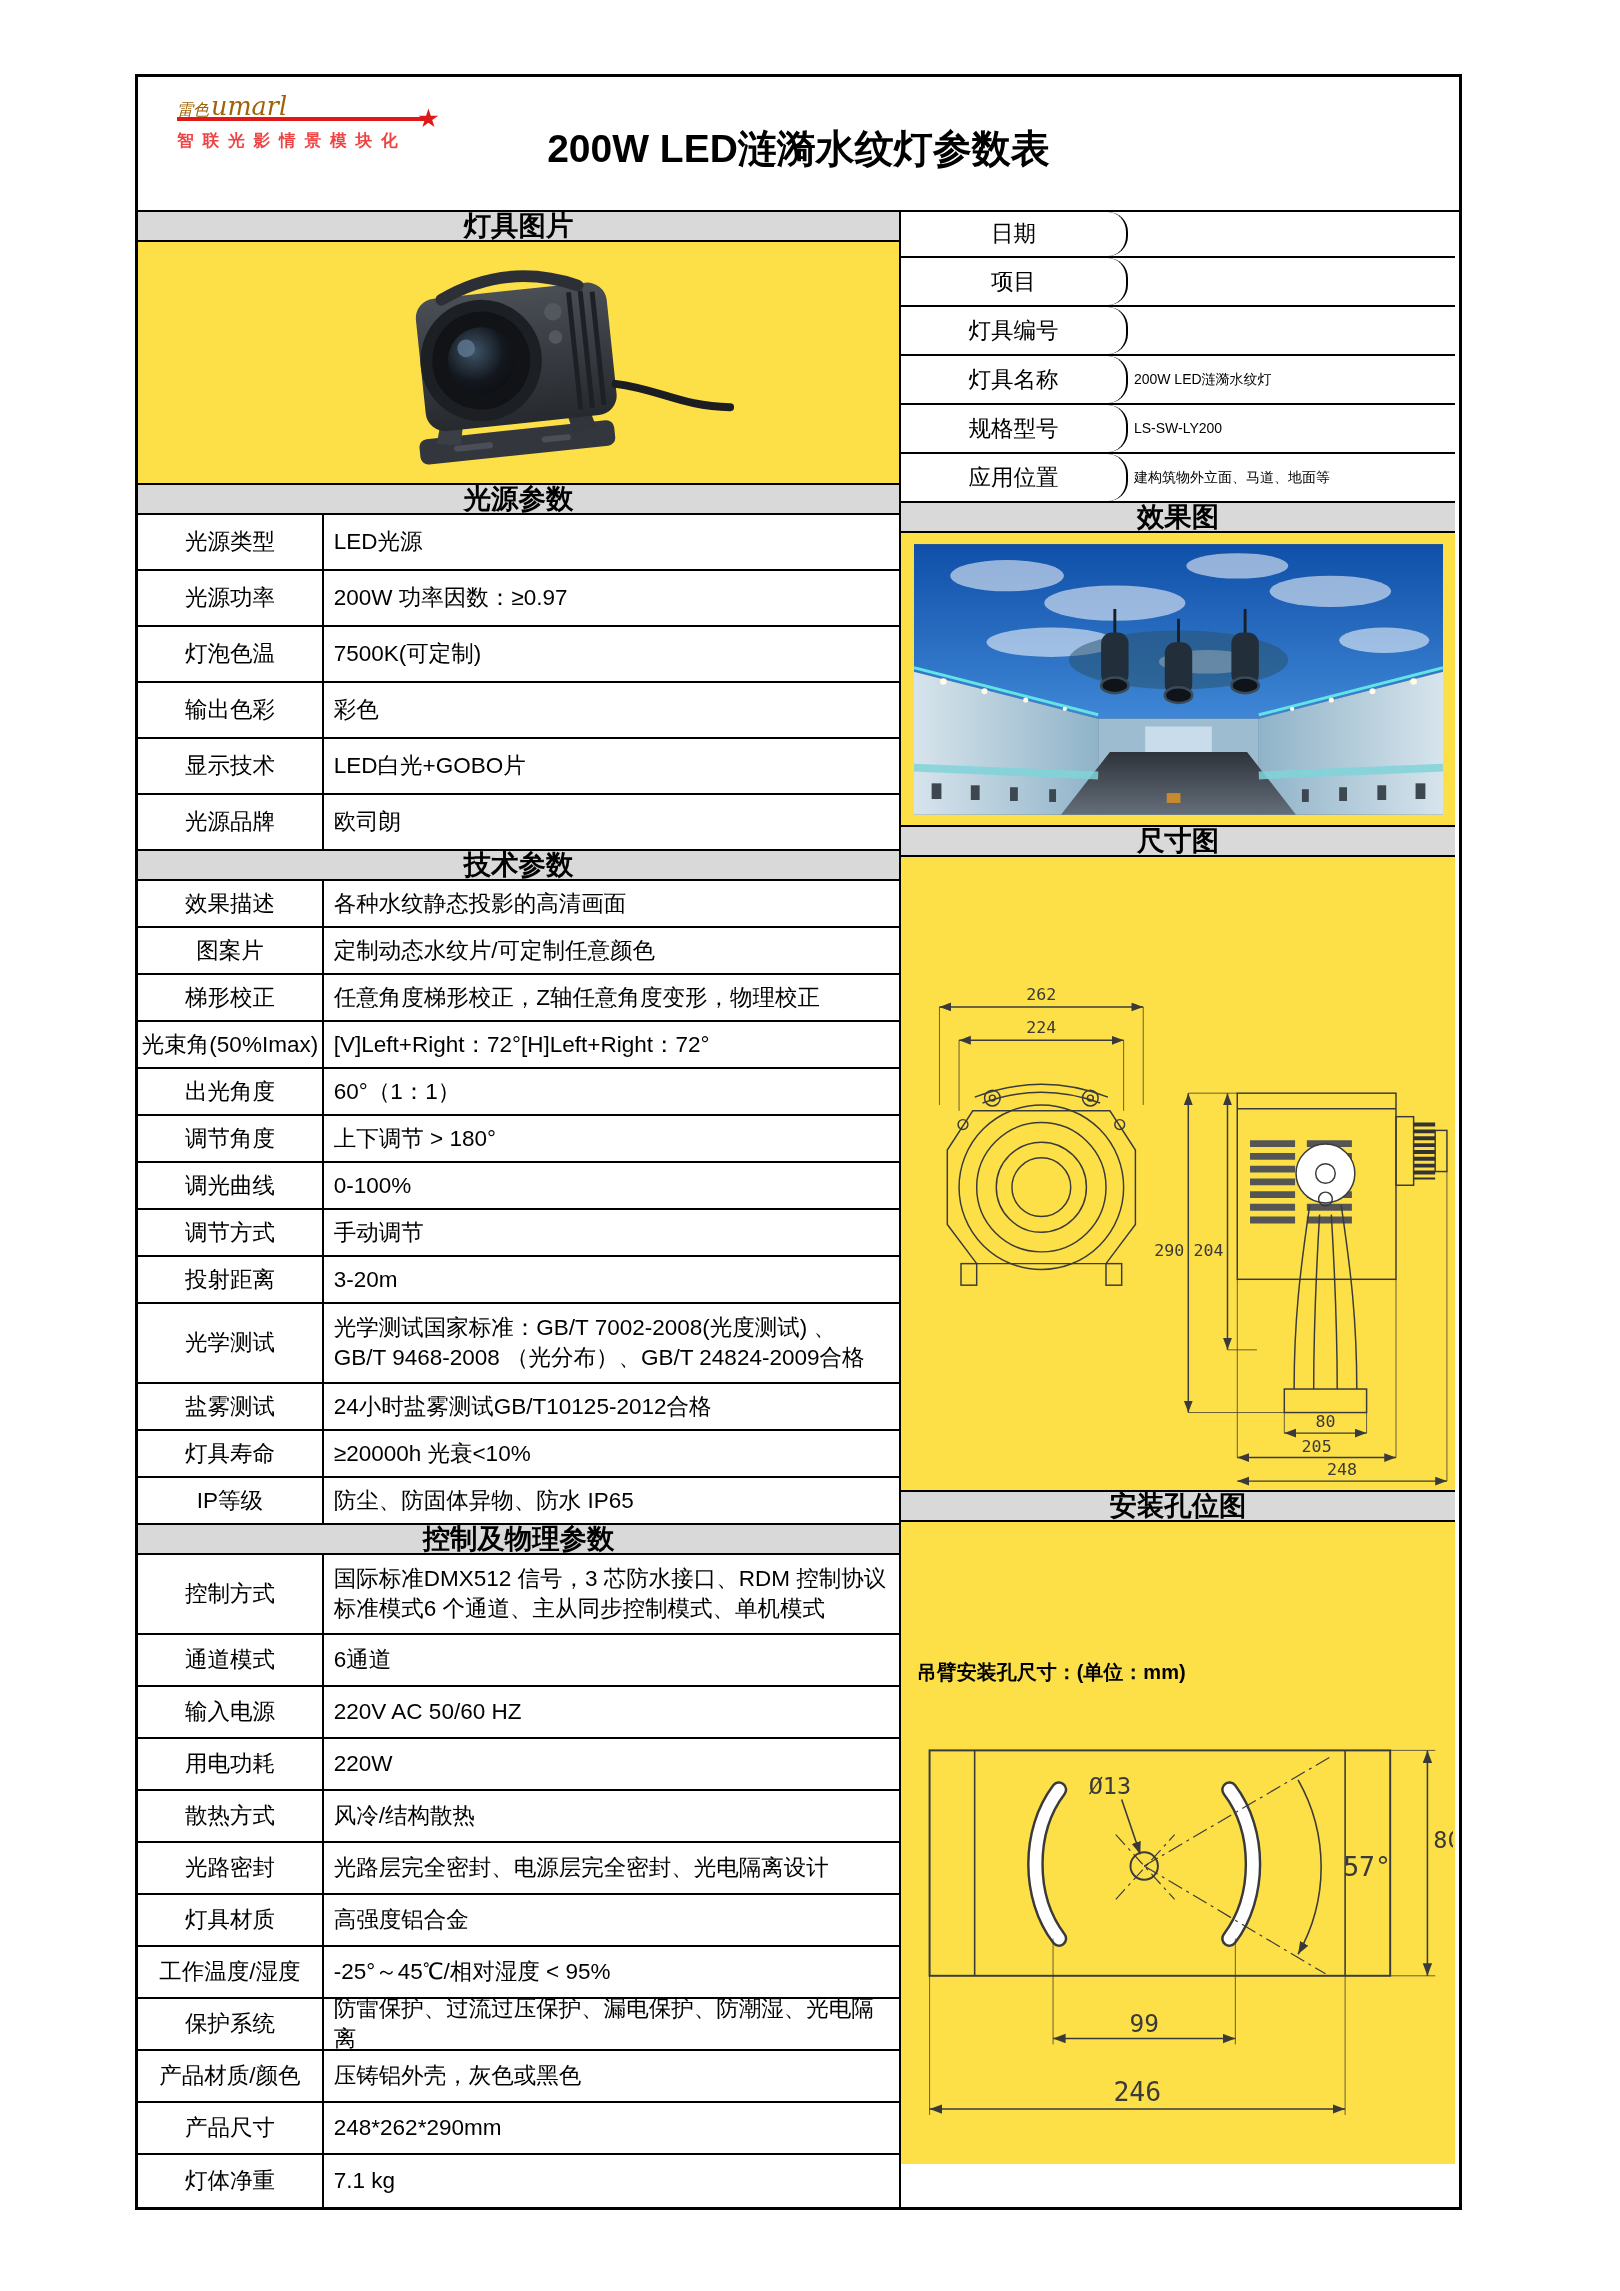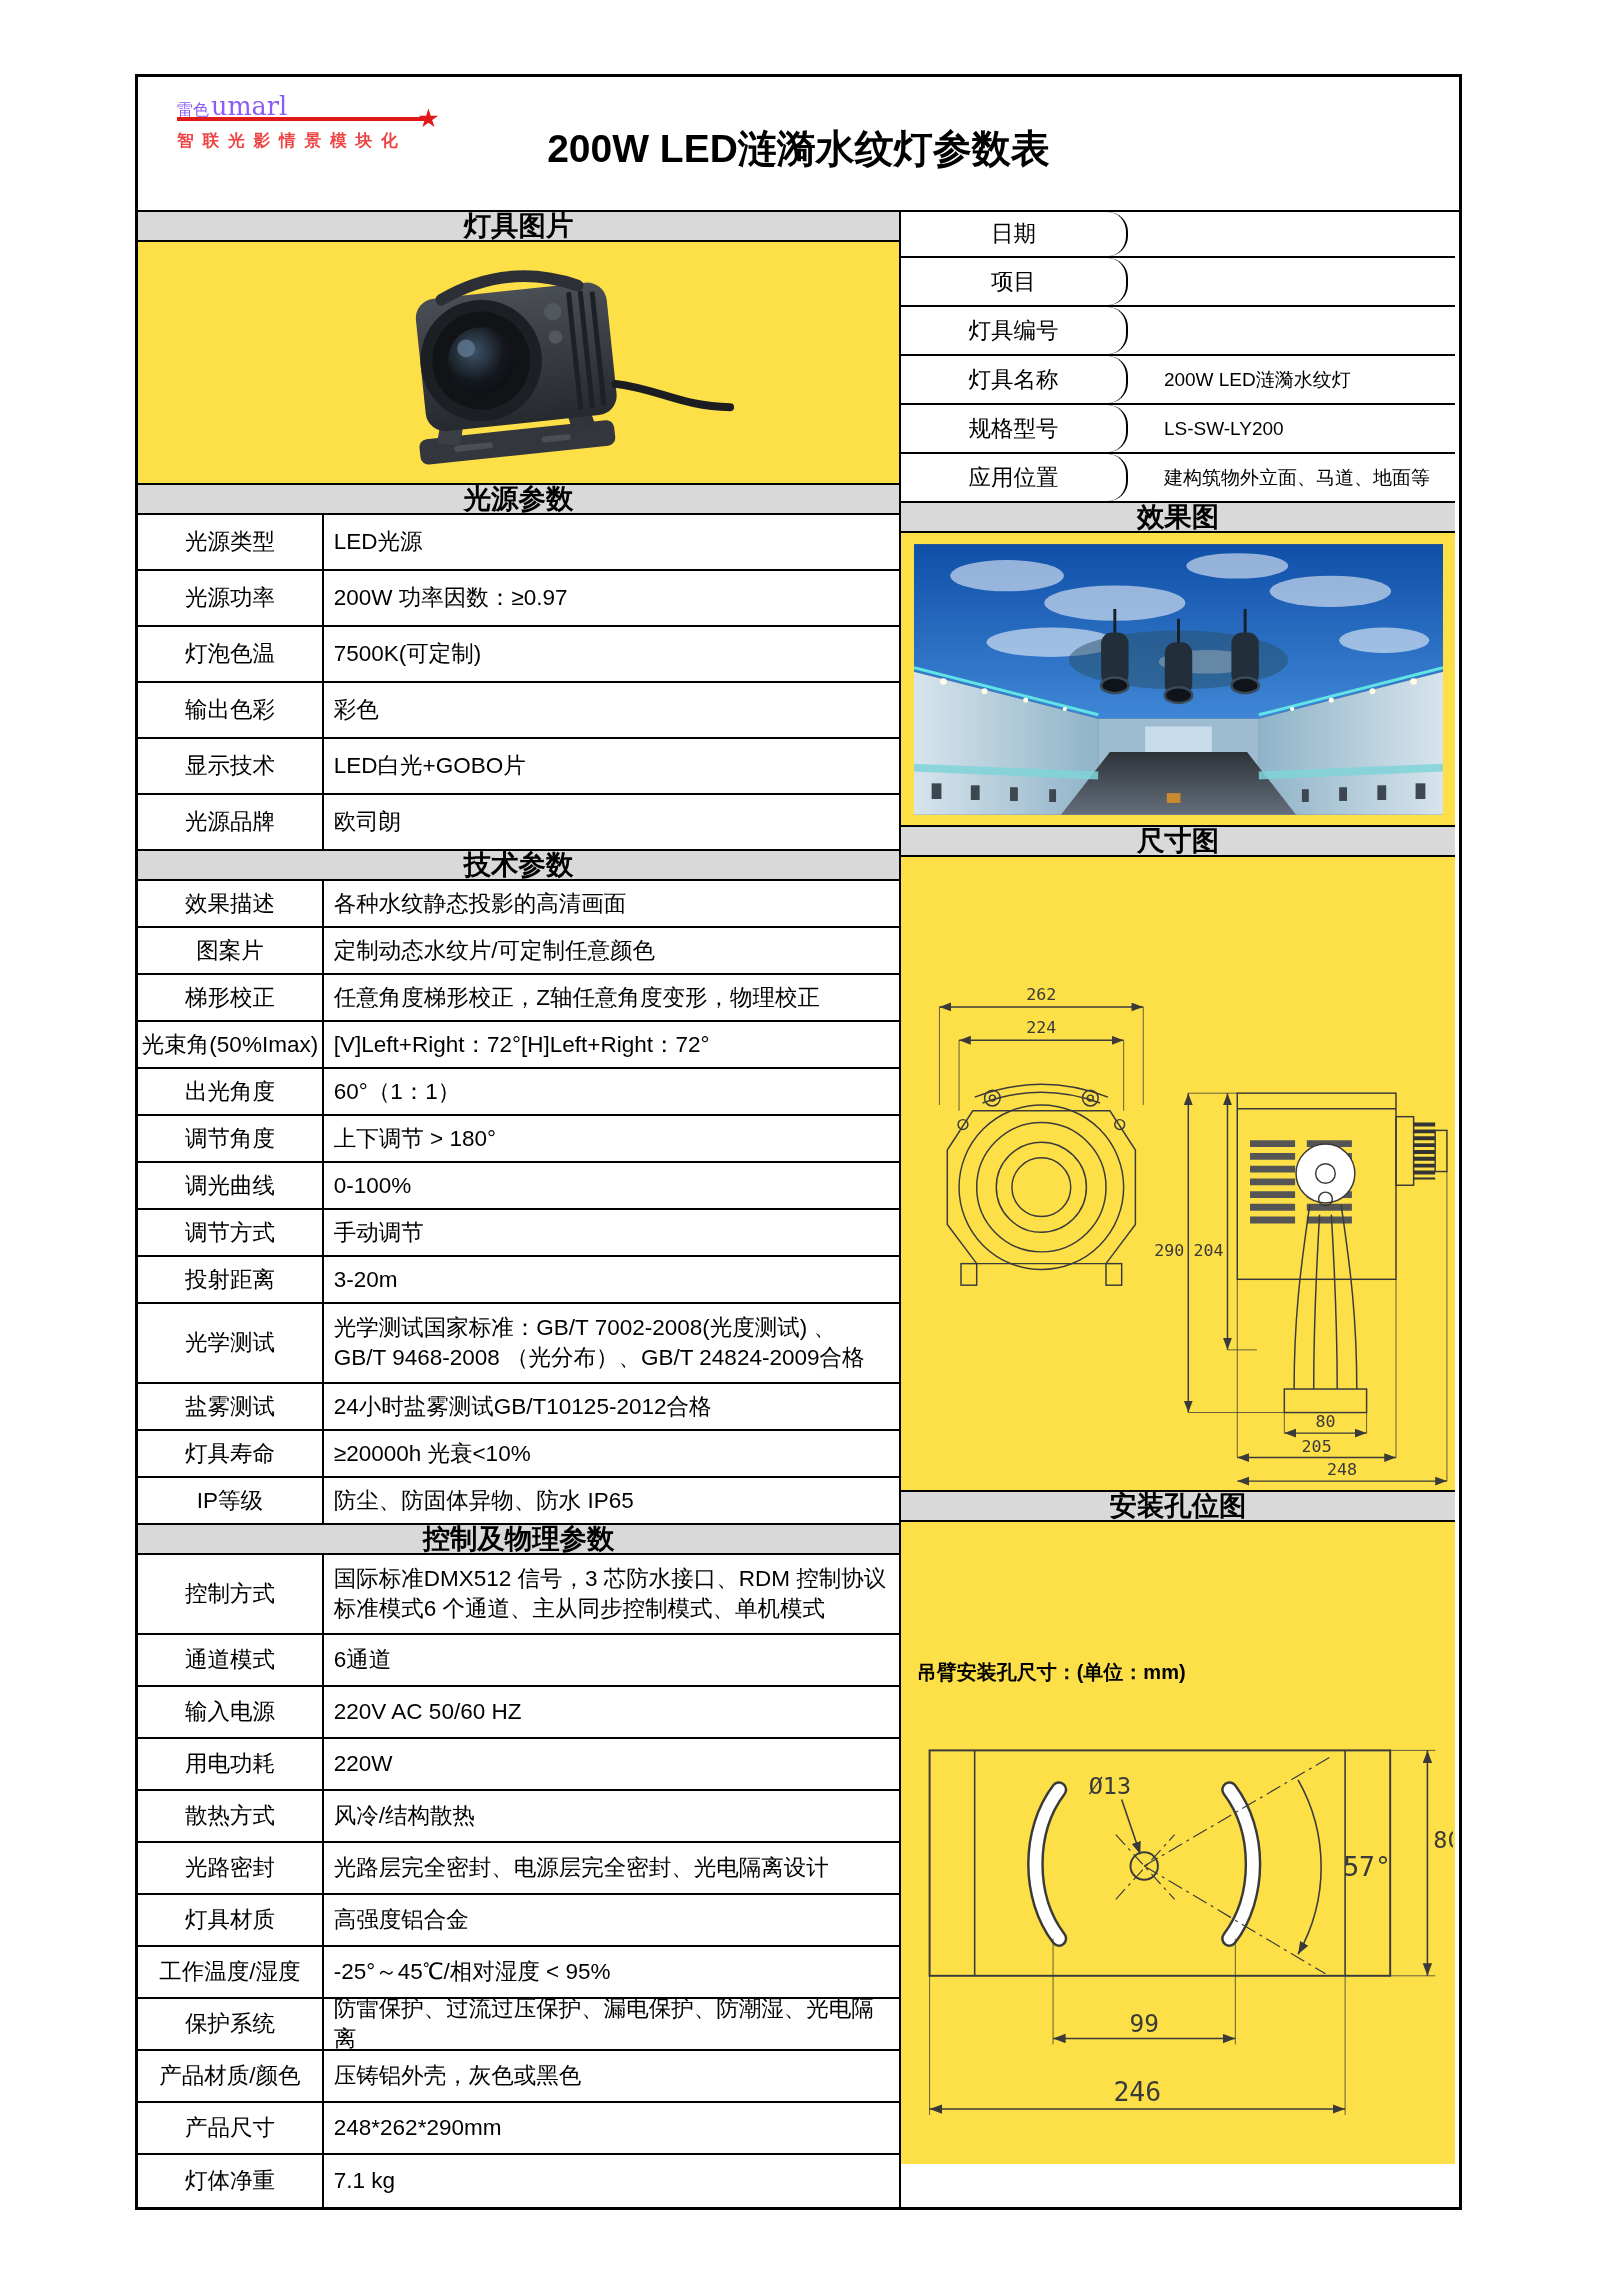--- a/index.html
+++ b/index.html
@@ -4,42 +4,42 @@
 <style>
   * { margin:0; padding:0; box-sizing:border-box; }
   html,body { width:1620px; height:2292px; background:#ffffff;
               font-family:"Liberation Sans", sans-serif; color:#000; }
   .sheet { position:absolute; left:135px; top:74px; width:1327px;
            border:3.9px solid #000; background:#fff; }
 
   
   .masthead { height:135px; border-bottom:2.9px solid #000; position:relative; }
   .logo { position:absolute; left:39px; top:13.7px; width:294px; }
-  .logo-row { color:#8b5cf6; font-family:"DejaVu Serif", serif; white-space:nowrap; }
+  .logo-row { color:#a16207; font-family:"DejaVu Serif", serif; font-style:italic; white-space:nowrap; }
   .logo-en { font-size:25.5px; margin-left:2px; }
   .logo-line { width:251px; height:3.9px; background:#e01818; margin-top:-3.9px; position:relative; }
   .logo-star { position:absolute; right:-11.8px; top:-13.7px; color:#e01818; font-size:25.5px; font-style:normal; }
   .logo-tag { margin-top:8.8px; color:#ef4444; font-size:16.7px; font-weight:bold; letter-spacing:8.8px; white-space:nowrap; }
   .title { position:absolute; left:0; right:0; top:45px; text-align:center;
            font-size:39px; font-weight:bold; }
 
   
   .table { display:flex; }
   .col-l { width:763px; border-right:2.9px solid #000; }
   .col-r { width:554px; }
   .sec { height:30px; background:#d9d9d9; border-bottom:2.9px solid #000;
          display:flex; align-items:center; justify-content:center;
          font-size:27.4px; font-weight:bold; }
   .row { display:flex; border-bottom:2px solid #000; }
   .lab { width:186px; border-right:2px solid #000; display:flex; align-items:center;
          justify-content:center; text-align:center; font-size:22.5px; line-height:1.12; padding:2px 2.9px; }
   .val { flex:1; display:flex; align-items:center; padding:2px 9.8px;
          font-size:22.5px; line-height:1.32; white-space:pre-line; }
   .col-r .lab { width:227px;border-radius:20px; }
-  .col-r .val { font-size:19px; padding:2px 5.9px;margin-left:30px; }
+  .col-r .val { font-size:14px; padding:2px 5.9px; }
   .h47{height:46px} .h496{height:49px} .h50{height:56px}
   .h48{height:47px} .h72{height:80px} .h53{height:52px}
   .imgcell { border-bottom:2px solid #000; display:flex; align-items:center;
              justify-content:center; background:#fde047; overflow:hidden; position:relative; }
   .i248{height:243px} .i300{height:294px} .i648{height:635px} .i655{height:642px}
   .nb { border-bottom:none !important; }
   .note-abs { position:absolute; left:15.7px; top:137px; font-size:20px; font-weight:bold; }
   svg text { font-family:"DejaVu Sans Mono", monospace; fill:#3a3a3a; }
 </style>
 </head>

